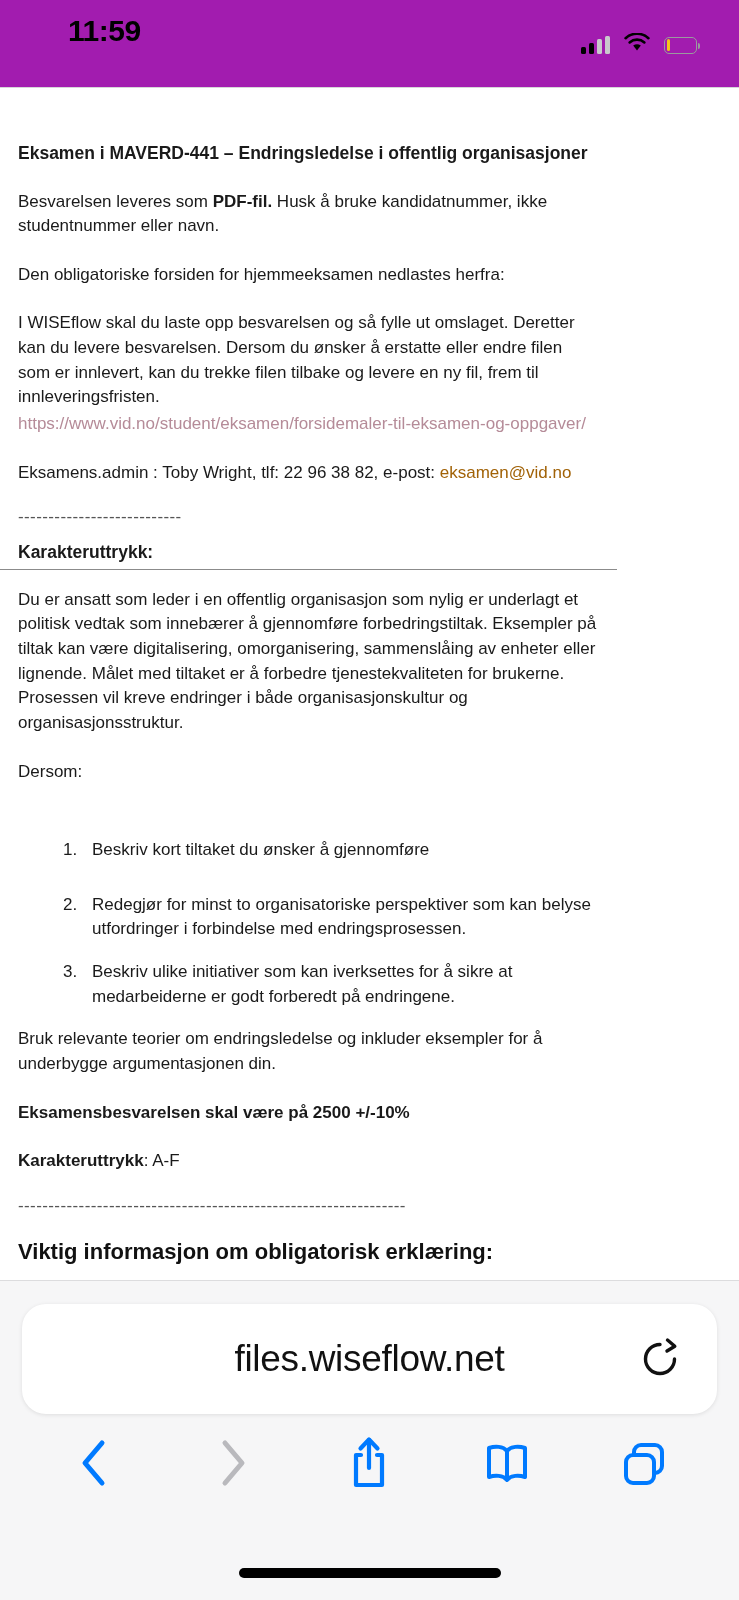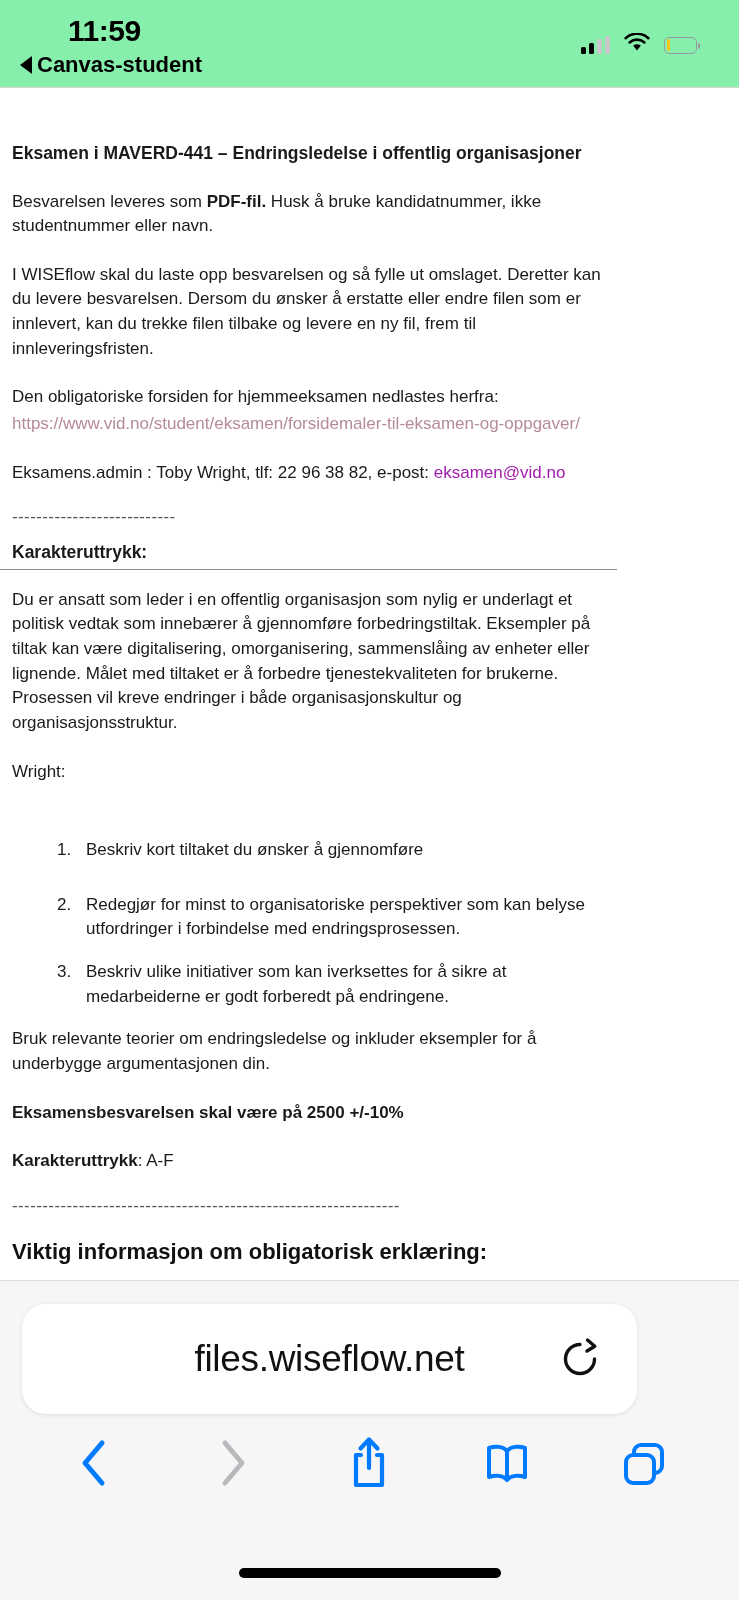--- a/index.html
+++ b/index.html
@@ -15,21 +15,21 @@
     position: relative;
     color: #1a1a1a;
   }
 
   
   .statusbar {
     position: absolute;
     top: 0; left: 0;
     width: 739px;
     height: 88px;
-    background: #86efac;
+    background: #a21caf;
     border-bottom: 1px solid #d6d6d8;
     box-sizing: border-box;
   }
   .sb-time {
     position: absolute;
     left: 68px;
     top: 14px;
     font-size: 30px;
     font-weight: bold;
     letter-spacing: -0.5px;
@@ -93,21 +93,21 @@
   }
 
   
   .doc {
     position: absolute;
     top: 89px; left: 0;
     width: 617px;
     height: 1191px;
     background: #ffffff;
     box-sizing: border-box;
-    padding: 0 12px;
+    padding: 0 18px;
     overflow: hidden;
   }
   .doc-title {
     margin: 0;
     padding-top: 52px;
     font-size: 17.5px;
     font-weight: bold;
     line-height: 1.4;
     color: #1a1a1a;
   }
@@ -115,21 +115,21 @@
     margin: 0;
     padding-top: 24px;
     font-size: 17px;
     line-height: 1.45;
     color: #1a1a1a;
   }
   .p.tight { padding-top: 18px; }
   b { font-weight: bold; }
   a { text-decoration: none; }
   .link-url { color: #b58b98; }
-  .link-mail { color: #a21caf; }
+  .link-mail { color: #a16207; }
 
   .dashes {
     margin: 0;
     padding-top: 22px;
     font-size: 17px;
     line-height: 1.2;
     color: #555;
     letter-spacing: 0.4px;
     white-space: nowrap;
     overflow: hidden;
@@ -184,21 +184,21 @@
     left: 0; bottom: 0;
     width: 739px;
     height: 320px;
     background: #f6f6f7;
     border-top: 1px solid #dcdcde;
     box-sizing: border-box;
   }
   .urlbar {
     position: absolute;
     left: 22px; top: 23px;
-    width: 615px; height: 110px;
+    width: 695px; height: 110px;
     background: #ffffff;
     border-radius: 24px;
     box-shadow: 0 1px 4px rgba(0,0,0,0.10);
     display: flex;
     align-items: center;
     justify-content: center;
     box-sizing: border-box;
   }
   .urlbar-text {
     font-size: 37px;
@@ -236,24 +236,20 @@
     width: 262px; height: 10px;
     background: #000;
     border-radius: 6px;
   }
 </style>
 </head>
 <body>
 
 <div class="statusbar">
   <div class="sb-time">11:59</div>
-  <div class="sb-back">
-    <span class="sb-back-tri"></span>
-    <span>Canvas-student</span>
-  </div>
   <div class="sb-right">
     <span class="bars">
       <i class="on"></i>
         <i class="on"></i>
         <i></i>
         <i></i>
     </span>
     <span>
       <svg width="28" height="20" viewBox="0 0 28 20">
         <path d="M14 17.4 L10.2 12.6 A6.3 6.3 0 0 1 17.8 12.6 Z" fill="#000"></path>
@@ -266,35 +262,35 @@
     </span>
   </div>
 </div>
 
 <div class="doc">
 
   <h1 class="doc-title">Eksamen i MAVERD-441 – Endringsledelse i offentlig organisasjoner</h1>
 
   <p class="p"><span>Besvarelsen leveres som </span><b>PDF-fil.</b><span> Husk å bruke kandidatnummer, ikke studentnummer eller navn.</span></p>
 
+  <p class="p">Den obligatoriske forsiden for hjemmeeksamen nedlastes herfra:</p>
+
   <p class="p">I WISEflow skal du laste opp besvarelsen og så fylle ut omslaget. Deretter kan du levere besvarelsen. Dersom du ønsker å erstatte eller endre filen som er innlevert, kan du trekke filen tilbake og levere en ny fil, frem til innleveringsfristen.</p>
-
-  <p class="p">Den obligatoriske forsiden for hjemmeeksamen nedlastes herfra:</p>
   <p class="p tight" style="padding-top:2px;"><a class="link-url" href="#">https://www.vid.no/student/eksamen/forsidemaler-til-eksamen-og-oppgaver/</a></p>
 
   <p class="p"><span>Eksamens.admin : Toby Wright, tlf: 22 96 38 82, e-post: </span><a class="link-mail" href="#">eksamen@vid.no</a></p>
 
   <p class="dashes">---------------------------</p>
 
   <h2 class="sec-head">Karakteruttrykk:</h2>
   <hr class="rule">
 
   <p class="p tight">Du er ansatt som leder i en offentlig organisasjon som nylig er underlagt et politisk vedtak som innebærer å gjennomføre forbedringstiltak. Eksempler på tiltak kan være digitalisering, omorganisering, sammenslåing av enheter eller lignende. Målet med tiltaket er å forbedre tjenestekvaliteten for brukerne. Prosessen vil kreve endringer i både organisasjonskultur og organisasjonsstruktur.</p>
 
-  <p class="p">Wright:</p>
+  <p class="p">Dersom:</p>
 
   <ol class="numlist">
     <li>Beskriv kort tiltaket du ønsker å gjennomføre</li>
     <li>Redegjør for minst to organisatoriske perspektiver som kan belyse utfordringer i forbindelse med endringsprosessen.</li>
     <li>Beskriv ulike initiativer som kan iverksettes for å sikre at medarbeiderne er godt forberedt på endringene.</li>
   </ol>
 
   <p class="p tight">Bruk relevante teorier om endringsledelse og inkluder eksempler for å underbygge argumentasjonen din.</p>
 
   <p class="p"><b>Eksamensbesvarelsen skal være på 2500 +/-10%</b></p>

